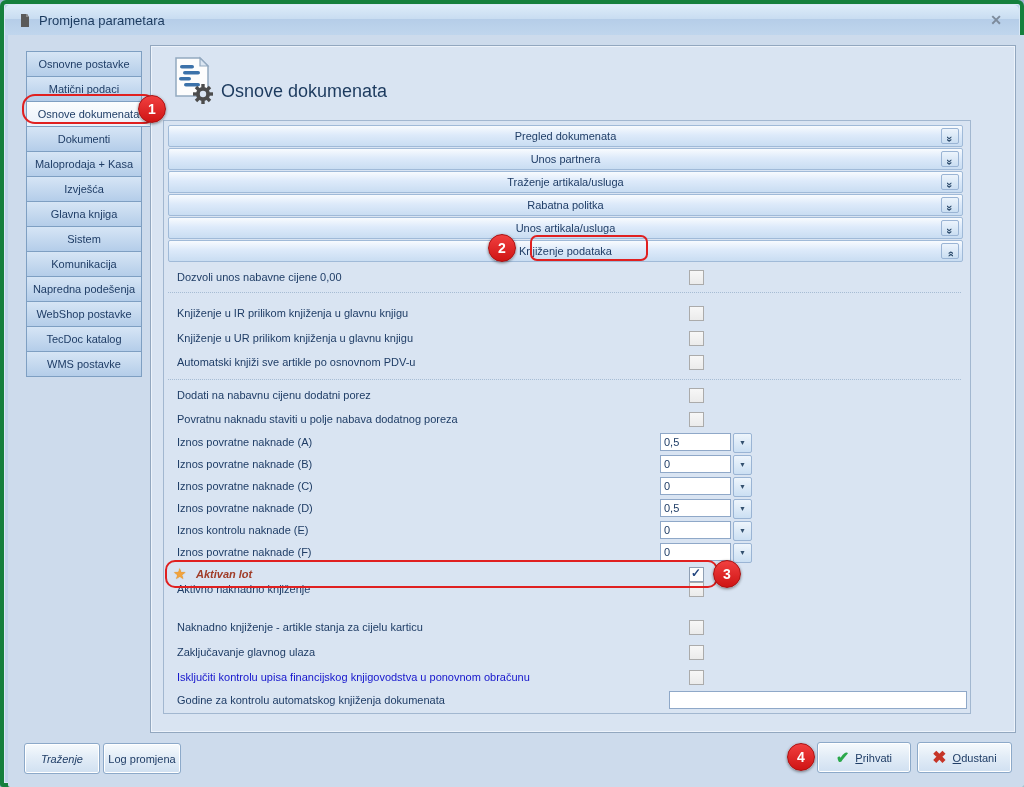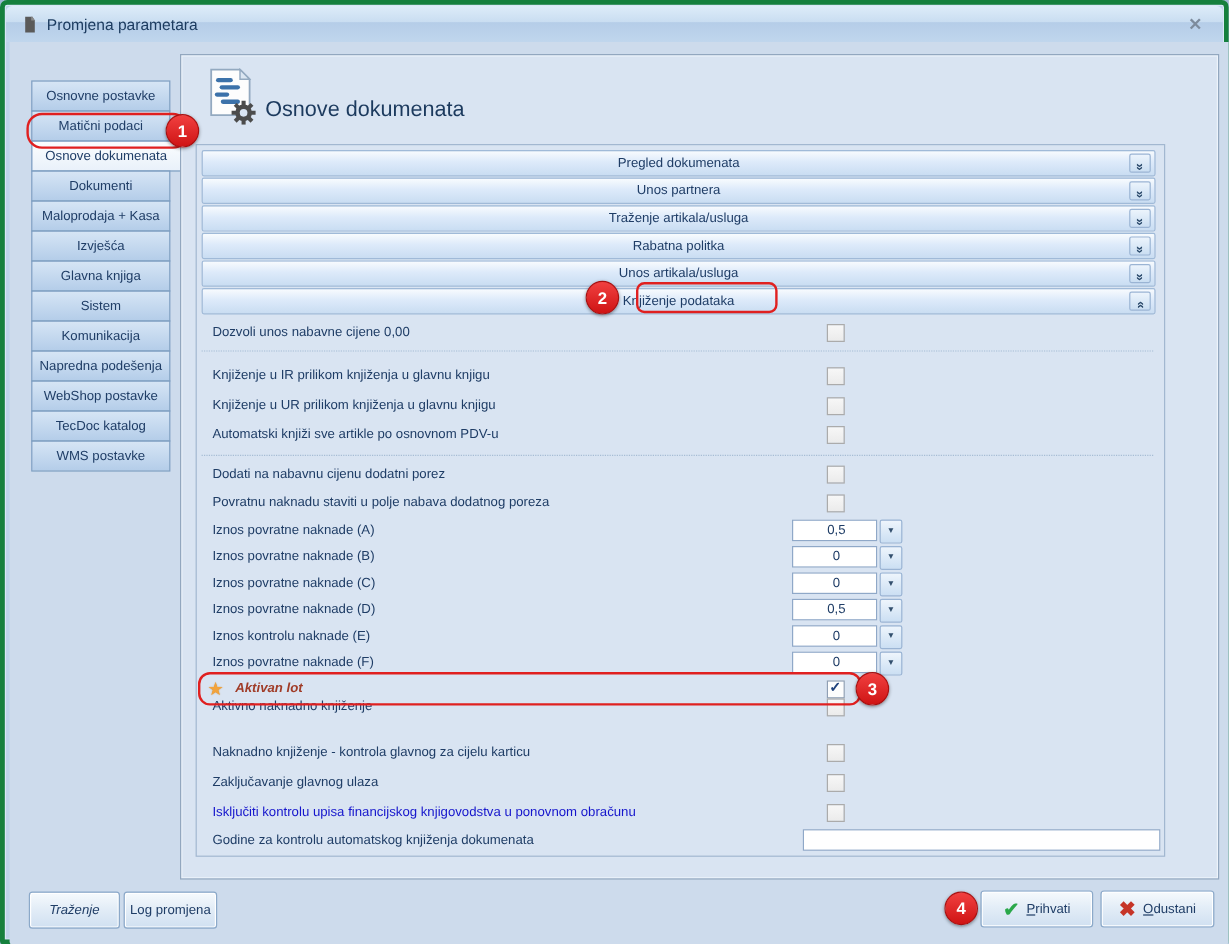--- a/index.html
+++ b/index.html
@@ -37,21 +37,21 @@
   }
 
   
   .tabs{position:absolute;left:22px;top:47px;width:116px;}
   .tab{
     height:24px;margin-top:-1px;border:1px solid #7e9fc2;
     background:linear-gradient(#d6e5f5,#b4cde9);
     color:#1f3d66;font-size:11px;text-align:center;line-height:24px;
     cursor:pointer;position:relative;
   }
-  .tab:first-child{margin-top:16px;}
+  .tab:first-child{margin-top:0;}
   .tab.selected{
     background:linear-gradient(#fbfdfe,#e9f1fa);
     width:123px;
   }
 
   
   .panel{
     position:absolute;left:146px;top:41px;width:864px;height:686px;
     background:#d9e4f2;
     border:1px solid #92a7bf;
@@ -108,21 +108,20 @@
   }
   .divider{
     position:absolute;left:164px;width:793px;height:0;
     border-top:1px dotted #a6bcd4;
   }
   .combo-input{
     position:absolute;left:492px;top:0;width:66px;height:16px;
     border:1px solid #8fa8c8;background:#fff;
     font-family:"Liberation Sans", sans-serif;font-size:11px;color:#1f3d66;
     padding:0 0 0 3px;
-    text-align:center;
   }
   .combo-btn{
     position:absolute;left:565px;top:0;width:17px;height:18px;
     border:1px solid #9ab4d4;border-radius:2px;
     background:linear-gradient(#eef5fc,#cbdff3);
     text-align:center;cursor:pointer;
   }
   .combo-arrow{font-size:7px;color:#33506e;line-height:18px;display:block;}
   .text-input{
     position:absolute;left:501px;top:0;width:292px;height:16px;
@@ -331,21 +330,21 @@
       </span>
   </div>
 
   <div class="row" style="top:576px">
     <span class="row-label">Aktivno naknadno knjiženje</span>
     <span class="checkbox">
         <span class="check-glyph"></span>
       </span>
   </div>
   <div class="row" style="top:614px">
-    <span class="row-label">Naknadno knjiženje - kontrola glavnog za cijelu karticu</span>
+    <span class="row-label">Naknadno knjiženje - artikle stanja za cijelu karticu</span>
     <span class="checkbox">
         <span class="check-glyph"></span>
       </span>
   </div>
   <div class="row" style="top:639px">
     <span class="row-label">Zaključavanje glavnog ulaza</span>
     <span class="checkbox">
         <span class="check-glyph"></span>
       </span>
   </div>

